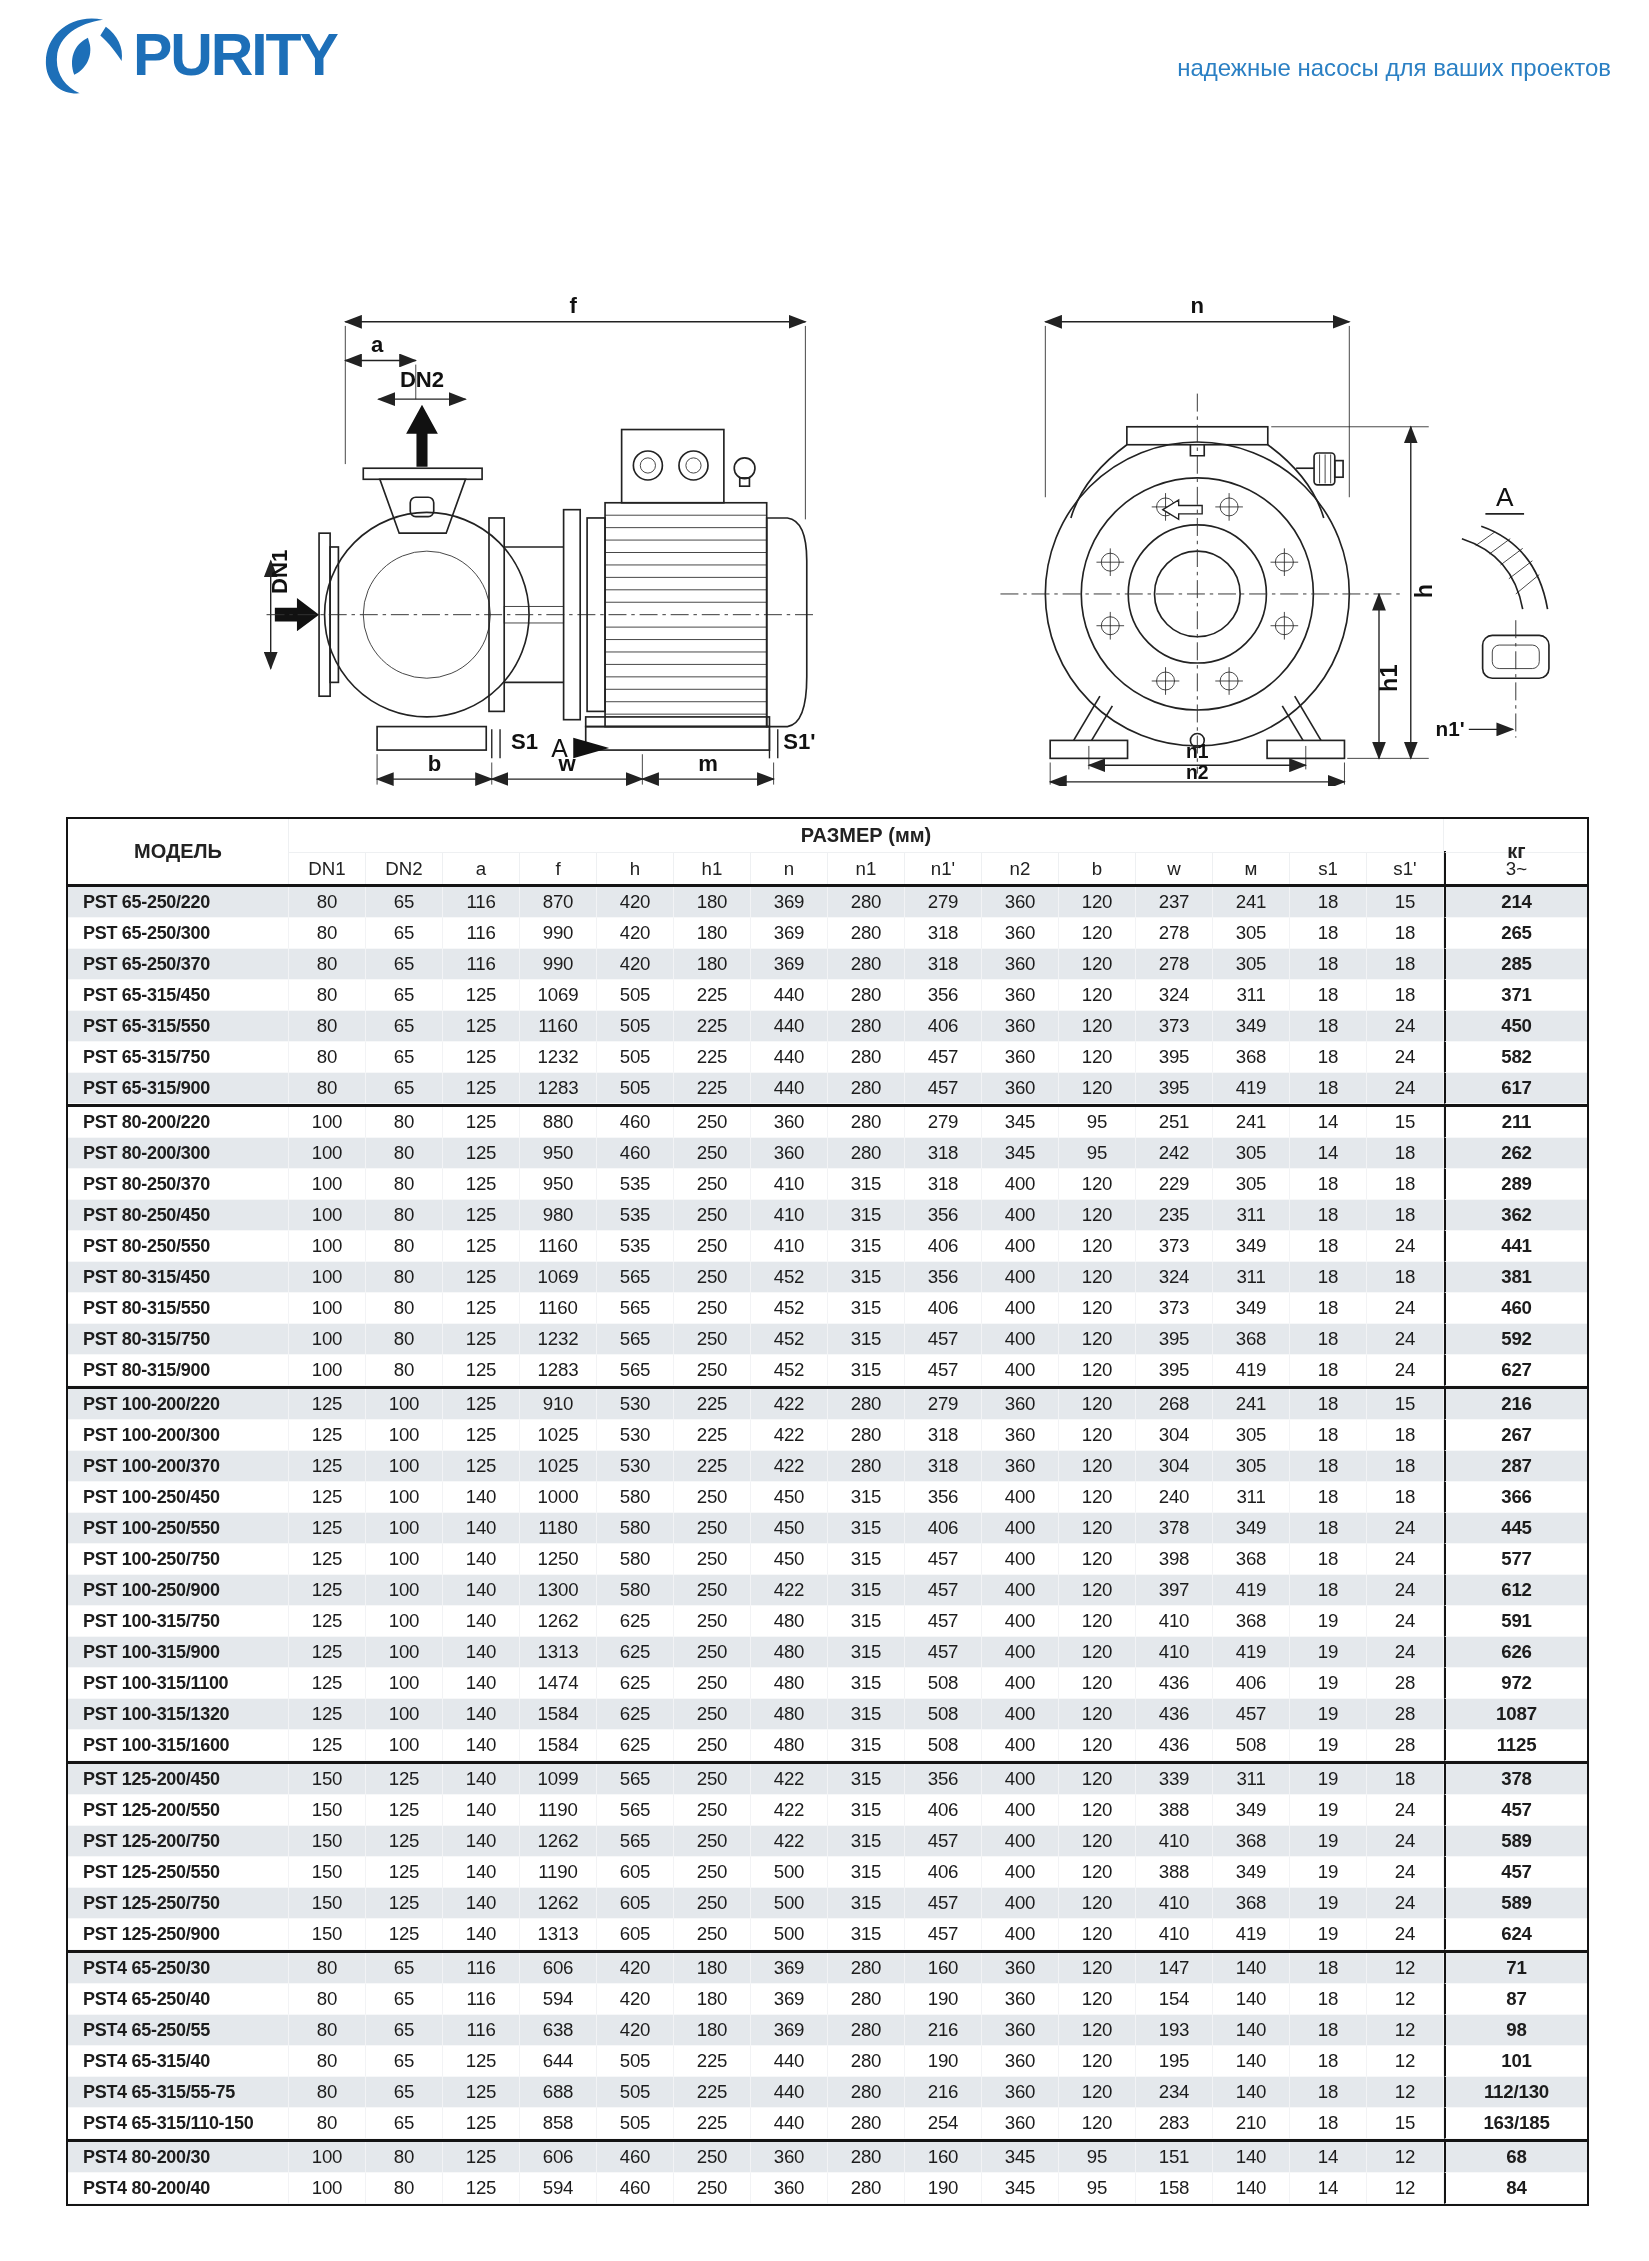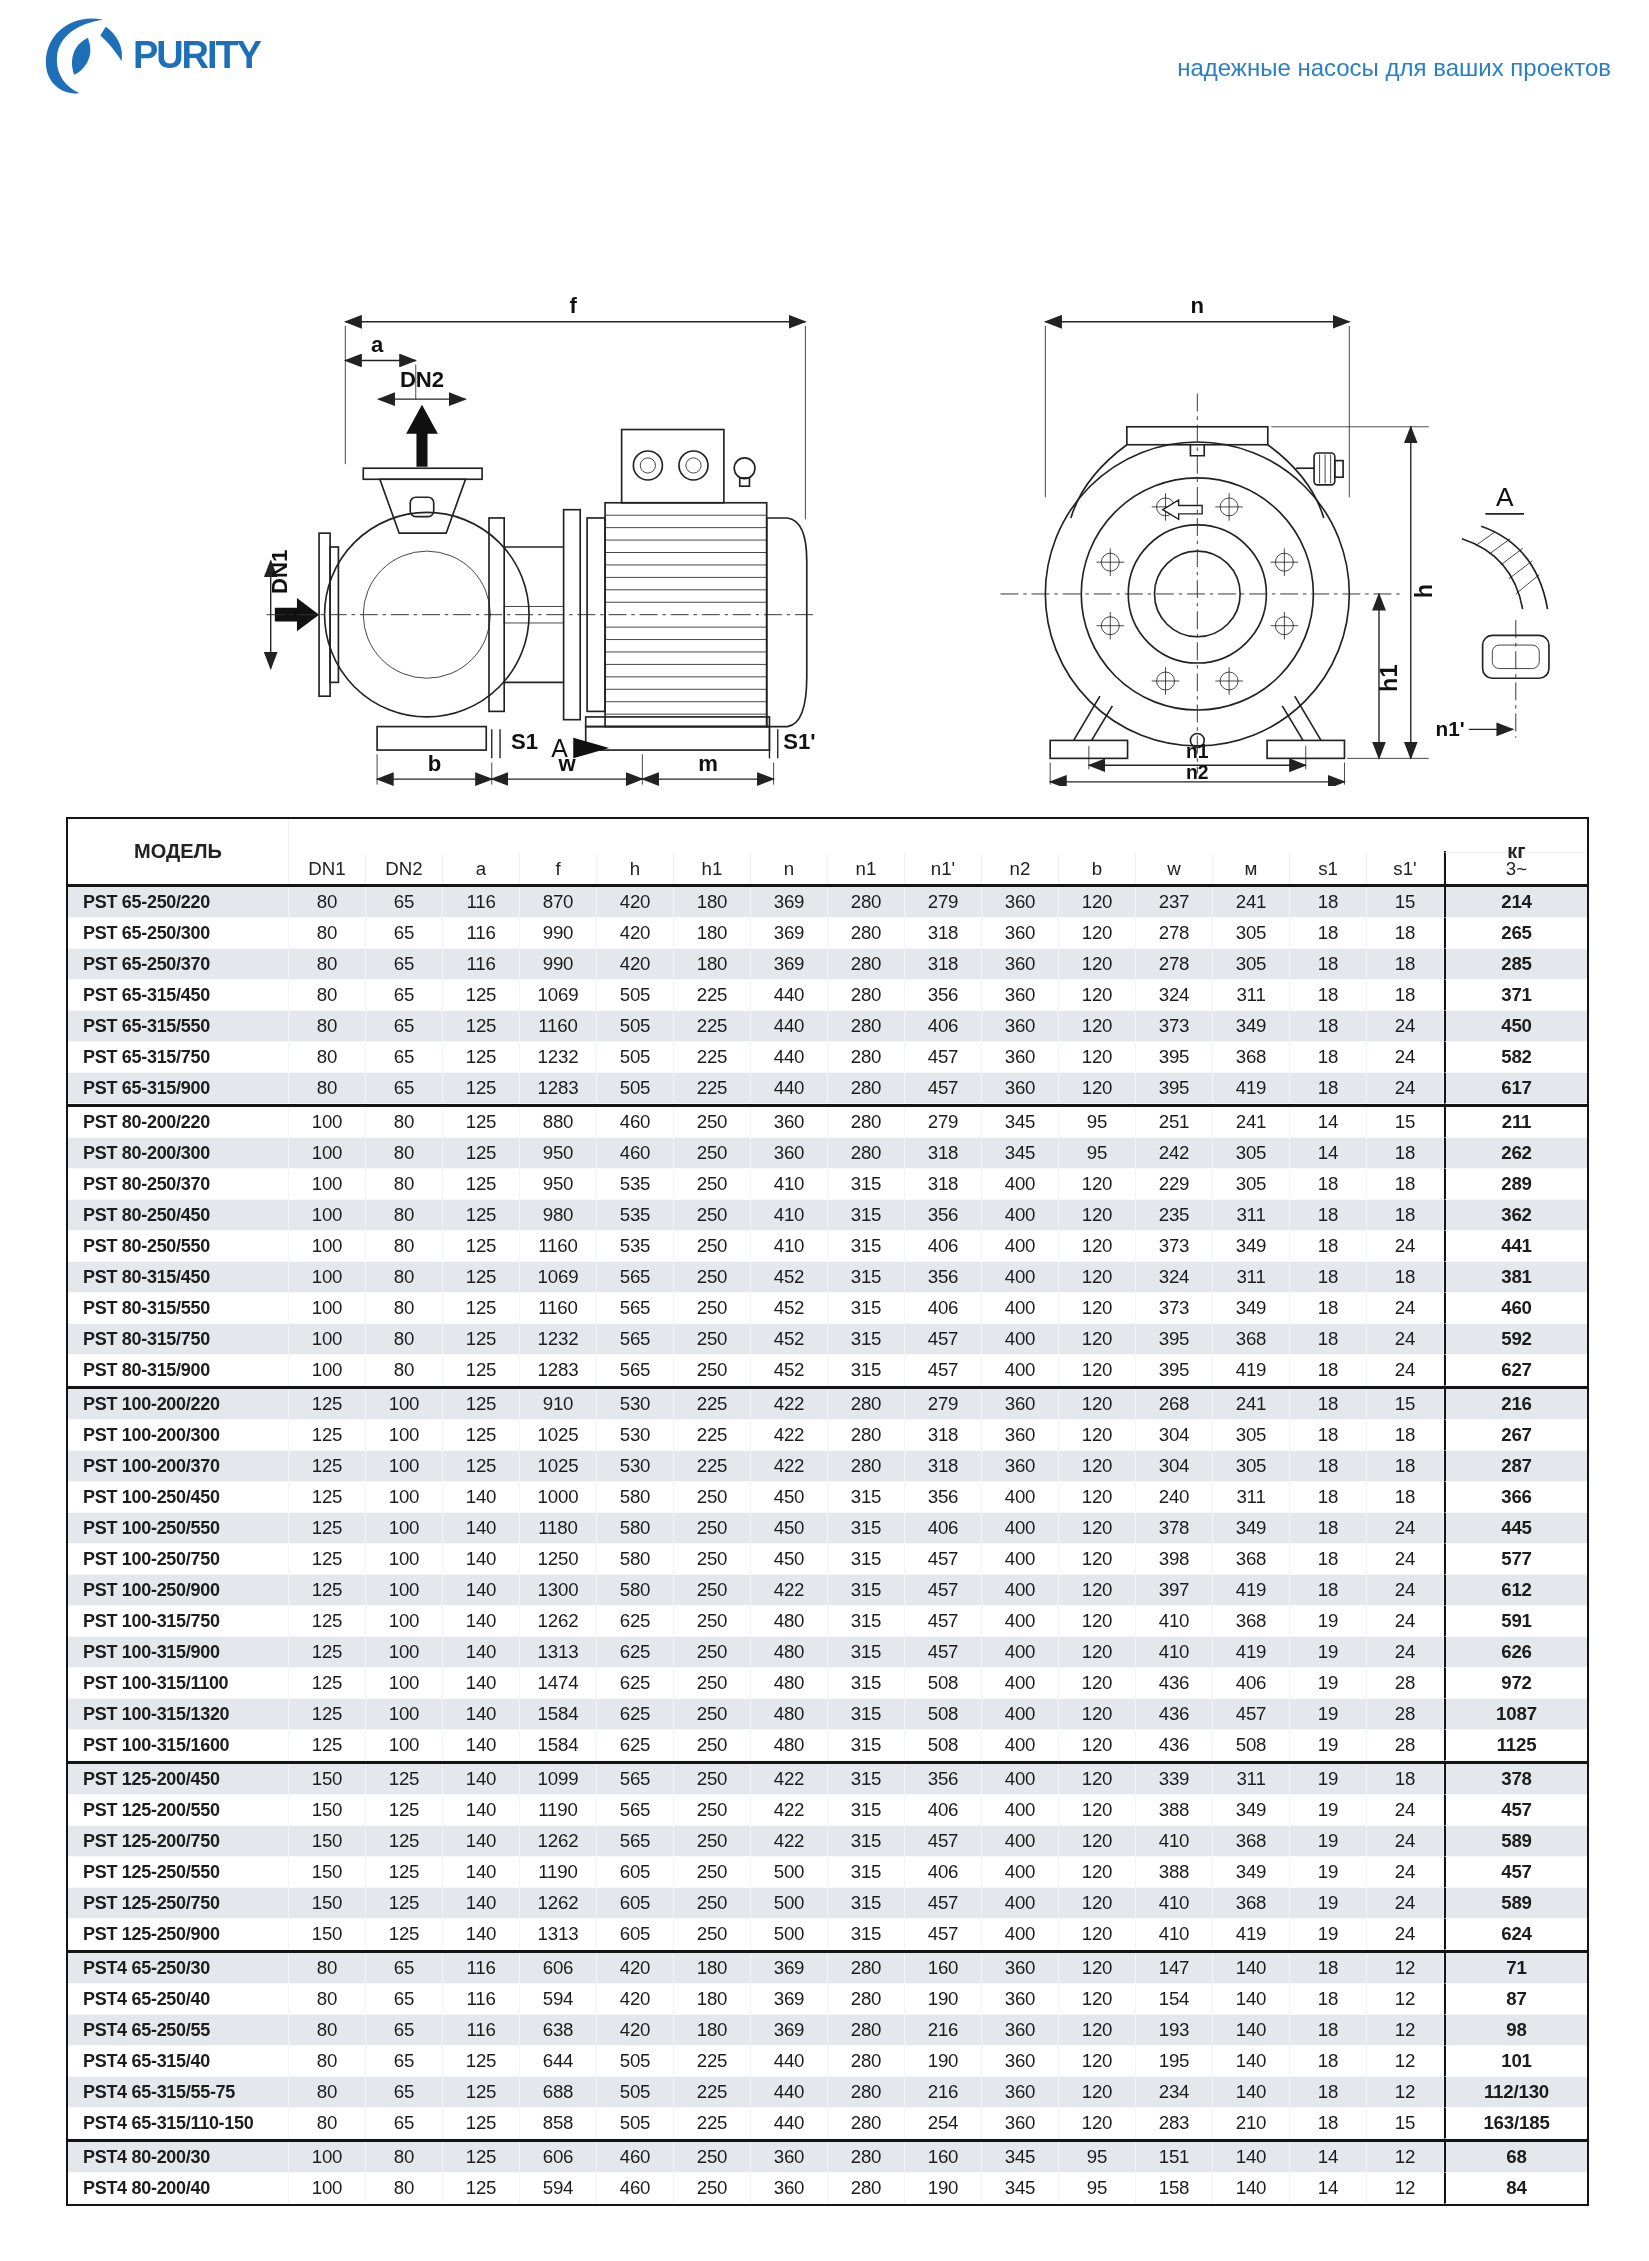--- a/index.html
+++ b/index.html
@@ -1,21 +1,21 @@
 <!DOCTYPE html>
 <html style="font-size:11px"><head>
 <meta charset="utf-8">
 <style>
   html,body{margin:0;padding:0;background:#888;}
   #page{position:relative;width:1650px;height:2261px;background:#ffffff;overflow:hidden;
         font-family:"Liberation Sans",sans-serif;color:#1a1a1a;}
   
   #brand{position:absolute;left:36px;top:16.6px;display:flex;align-items:center;}
   #brand .mark{width:97px;height:77px;}
-  #brand .word{font-size:38px;font-weight:800;letter-spacing:-2.1px;color:#1d6fb8;line-height:77px;}
+  #brand .word{font-size:59px;font-weight:800;letter-spacing:-2.1px;color:#1d6fb8;line-height:77px;}
   #tagline{position:absolute;right:39px;top:54px;font-size:24px;color:#2b80c4;letter-spacing:0;}
   
   .drawing{position:absolute;}
   #draw-left{left:261px;top:290px;width:561px;height:496px;}
   #draw-right{left:952px;top:290px;width:644px;height:496px;}
   .drawing svg{width:100%;height:100%;}
   .ln{stroke:#222;stroke-width:2.4;fill:none;}
   .thin{stroke:#222;stroke-width:1.2;fill:none;}
   .dim{stroke:#222;stroke-width:2;fill:none;}
   .cl{stroke:#333;stroke-width:1.4;fill:none;stroke-dasharray:26 7 5 7;}
@@ -272,20 +272,21 @@
   <svg id="watermark" viewBox="0 0 2205 1997">
     <path d="M2200,-70 L2045,85 L2200,240" stroke="#e2e4e8" stroke-width="80" fill="none" opacity="0.65"></path>
     <path d="M390,1965 L575,880 L760,1965" stroke="#e3e5e9" stroke-width="95" fill="none" opacity="0.55"></path>
     <path d="M690,1965 L875,880 L1060,1965" stroke="#e3e5e9" stroke-width="95" fill="none" opacity="0.55"></path>
     <path d="M1245,640 C1430,1020 1390,1460 1100,1840" stroke="#e6e8eb" stroke-width="85" fill="none" opacity="0.5"></path>
   </svg>
 
   <div id="dim-table">
       <div class="thead">
         <div class="hc model-h">МОДЕЛЬ</div>
+        <div class="hc size-h">РАЗМЕР (мм)</div>
         <div class="hc kg-h">кг</div>
         <div class="hc sub">DN1</div>
         <div class="hc sub">DN2</div>
         <div class="hc sub">a</div>
         <div class="hc sub">f</div>
         <div class="hc sub">h</div>
         <div class="hc sub">h1</div>
         <div class="hc sub">n</div>
         <div class="hc sub">n1</div>
         <div class="hc sub">n1'</div>

